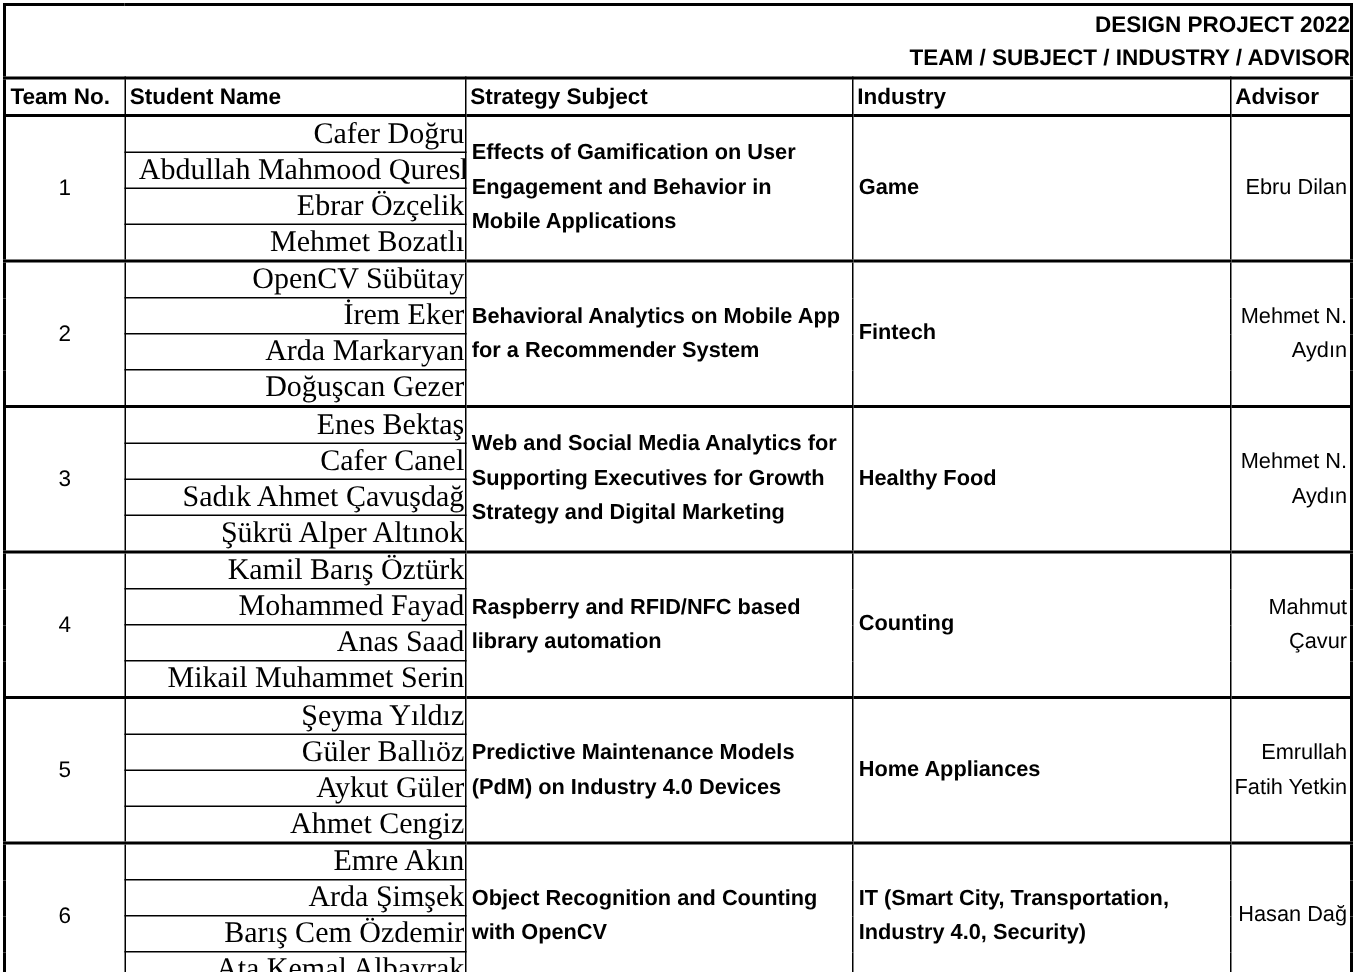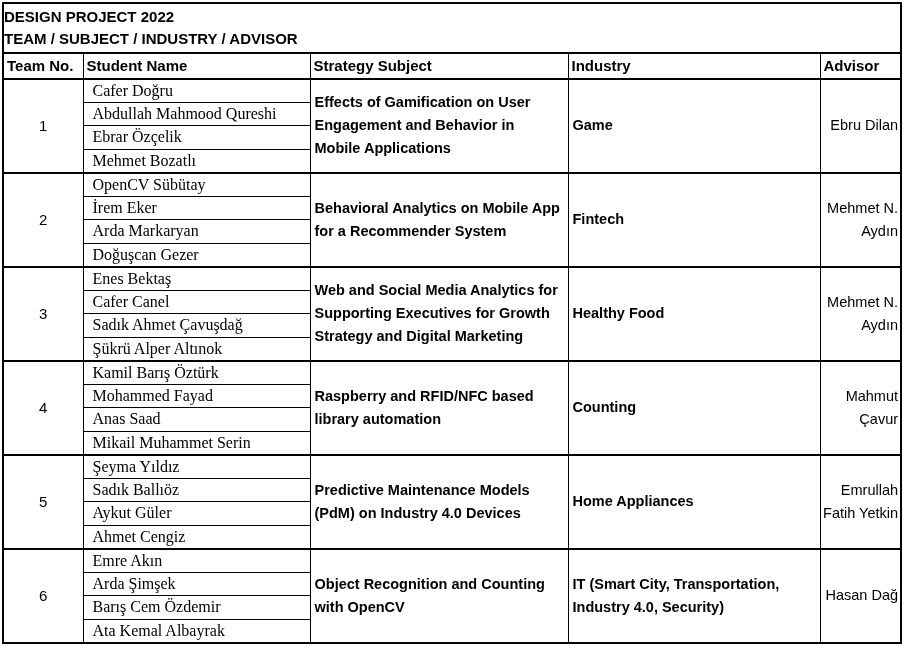--- a/index.html
+++ b/index.html
@@ -27,21 +27,21 @@
     border: 1px solid #000000;
     color: #000000;
     vertical-align: middle;
     overflow: hidden;
     padding: 0;
   }
   
   tr.title-row td {
     height: 47px;
     border-bottom: 2px solid #000000;
-    text-align: left;
+    text-align: right;
     font-family: "Liberation Sans", sans-serif;
     font-weight: bold;
     font-size: 15px;
     line-height: 22px;
   }
   
   tr.header-row td {
     height: 23px;
     border-bottom: 2px solid #000000;
     font-family: "Liberation Sans", sans-serif;
@@ -57,23 +57,24 @@
   tr.student-row {
     height: 23px;
   }
   td.team-no {
     text-align: center;
     font-family: "Liberation Sans", sans-serif;
     font-size: 15px;
   }
   td.student {
     font-family: "Liberation Serif", serif;
-    font-size: 16px;
+    font-size: 20px;
     padding-left: 9px;
     white-space: nowrap;
+    text-align: right;
   }
   td.subject, td.industry {
     font-family: "Liberation Sans", sans-serif;
     font-size: 14.5px;
     line-height: 23px;
     padding-left: 4px;
     padding-right: 4px;
     text-align: left;
     font-weight: bold;
   }
@@ -179,21 +180,21 @@
           <td class="student">Mikail Muhammet Serin</td>
         </tr>
         <tr class="student-row team-first">
           <td class="team-no" rowspan="4">5</td>
           <td class="student">Şeyma Yıldız</td>
           <td class="subject" rowspan="4">Predictive Maintenance Models (PdM) on Industry 4.0 Devices</td>
           <td class="industry" rowspan="4">Home Appliances</td>
           <td class="advisor" rowspan="4">Emrullah Fatih Yetkin</td>
         </tr>
         <tr class="student-row">
-          <td class="student">Sadık Ballıöz</td>
+          <td class="student">Güler Ballıöz</td>
         </tr>
         <tr class="student-row">
           <td class="student">Aykut Güler</td>
         </tr>
         <tr class="student-row">
           <td class="student">Ahmet Cengiz</td>
         </tr>
         <tr class="student-row team-first">
           <td class="team-no" rowspan="4">6</td>
           <td class="student">Emre Akın</td>

